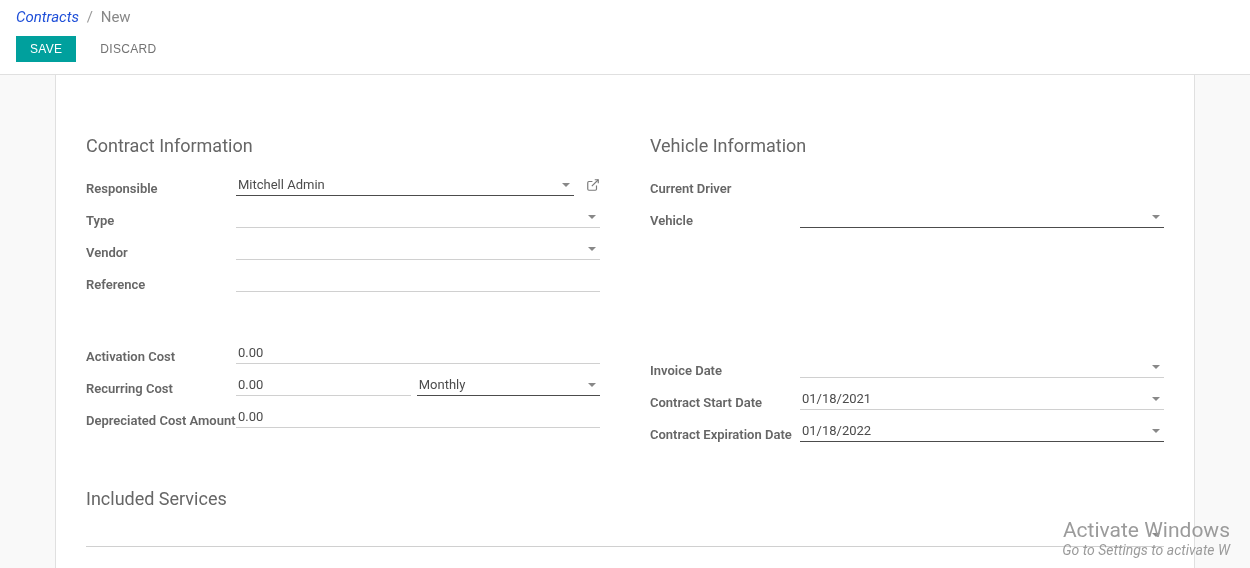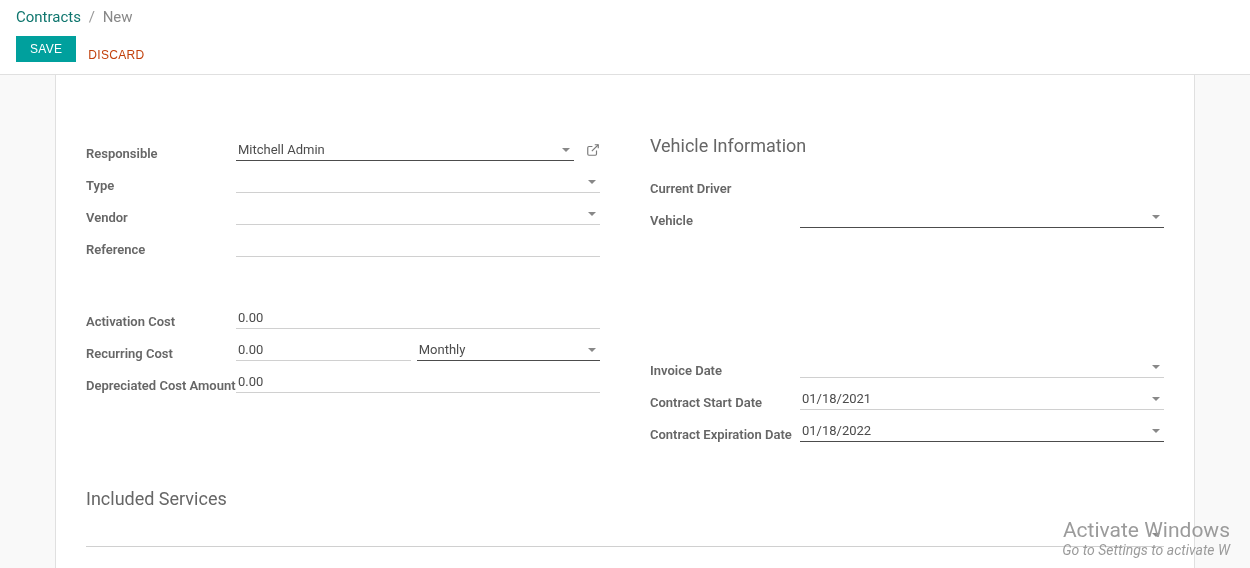--- a/index.html
+++ b/index.html
@@ -15,38 +15,38 @@
   }
   .top-bar {
     background: #fff;
     padding: 8px 16px 12px 16px;
     border-bottom: 1px solid #e0e0e0;
   }
   .breadcrumb {
     font-size: 15px;
     margin-bottom: 10px;
   }
-  .breadcrumb .link { color: #0f766e; cursor: pointer; }
+  .breadcrumb .link { color: #1d4ed8; cursor: pointer; font-style: italic; }
   .breadcrumb .sep { color: #999; margin: 0 4px; }
   .breadcrumb .current { color: #888; margin-top: 12px; }
-  .actions { display: flex; align-items: flex-end; gap: 12px; }
+  .actions { display: flex; align-items: center; gap: 24px; }
   .btn-save {
     background: #00a09d;
     color: #fff;
     border: none;
     padding: 6px 14px;
     font-size: 12px;
     font-weight: 500;
     cursor: pointer;
     letter-spacing: 0.3px;
   }
   .btn-discard {
     background: none;
     border: none;
-    color: #c2410c;
+    color: #737373;
     font-size: 12px;
     font-weight: 500;
     cursor: pointer;
     letter-spacing: 0.3px;
   }
   .page-area {
     padding: 0 0 0 0;
     height: calc(100% - 70px);
     display: flex;
     justify-content: center;
@@ -155,20 +155,21 @@
     <button class="btn-discard">DISCARD</button>
   </div>
 </div>
 
 <div class="page-area">
   <div class="form-sheet">
 
     <div class="cols">
 
       <div class="col">
+        <div class="section-title">Contract Information</div>
 
         <div class="field-row">
           <div class="field-label">Responsible</div>
           <div class="field-input-wrap">
             <div class="dropdown-wrap">
               <input class="field-input focused" value="Mitchell Admin" style="">
               <span class="dropdown-caret"></span>
             </div>
             <svg class="ext-link-icon" viewBox="0 0 24 24" fill="none" stroke="#7a7a7a" stroke-width="2">
               <path d="M18 13v6a2 2 0 0 1-2 2H5a2 2 0 0 1-2-2V8a2 2 0 0 1 2-2h6"></path>

